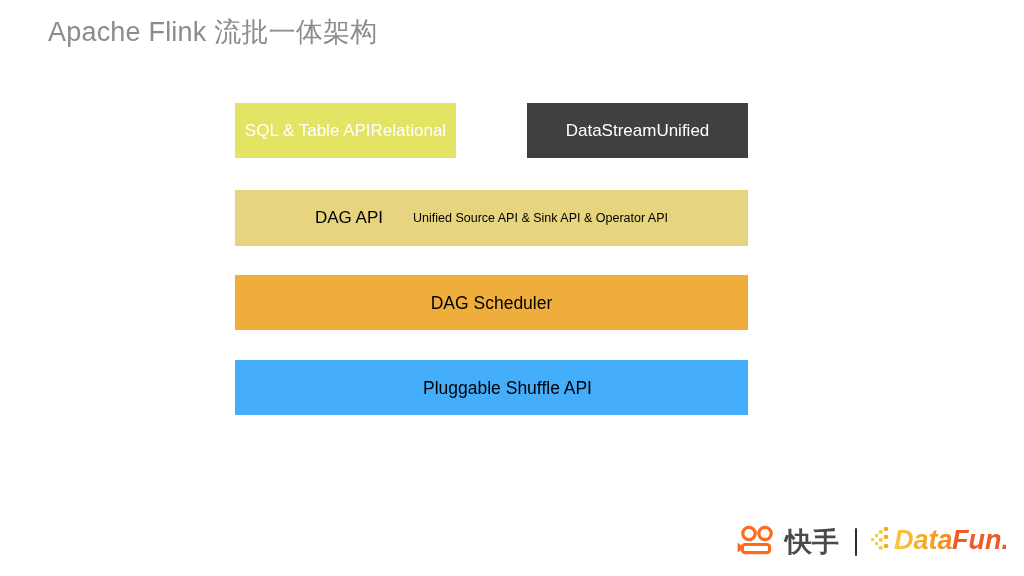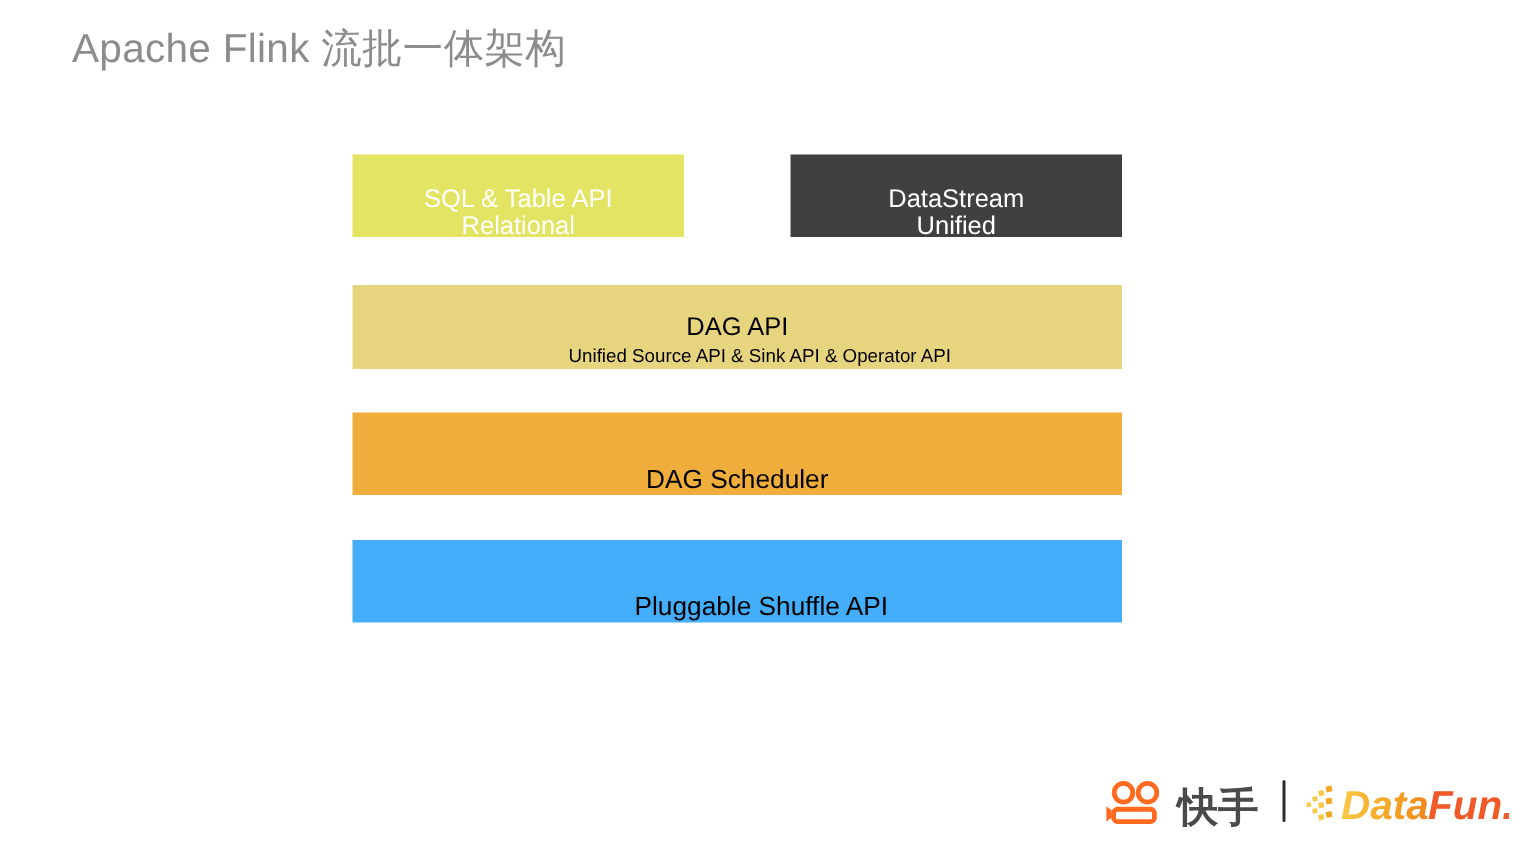--- a/index.html
+++ b/index.html
@@ -37,23 +37,23 @@
   }
 
   .row {
     position: relative;
     width: 100%;
   }
 
   .box {
     box-sizing: border-box;
     display: flex;
-    flex-direction: column;
-    align-items: center;
-    justify-content: flex-end;
+    flex-direction: row;
+    align-items: center;
+    justify-content: center;
     text-align: center;
   }
 
   
   .row-top {
     display: flex;
     justify-content: space-between;
     height: 55px;
   }
   .box-sql   { width: 221px; height: 55px; background: #E3E463; }
@@ -120,21 +120,21 @@
     line-height: 22px;
     font-weight: 400;
   }
 
   
   .footer {
     position: absolute;
     right: 18px;
     bottom: 12px;
     display: flex;
-    align-items: flex-start;
+    align-items: center;
     height: 44px;
   }
   .kuaishou {
     display: flex;
     align-items: center;
     gap: 6px;
   }
   .ks-icon { display: block; }
   .ks-text {
     font-size: 27px;

